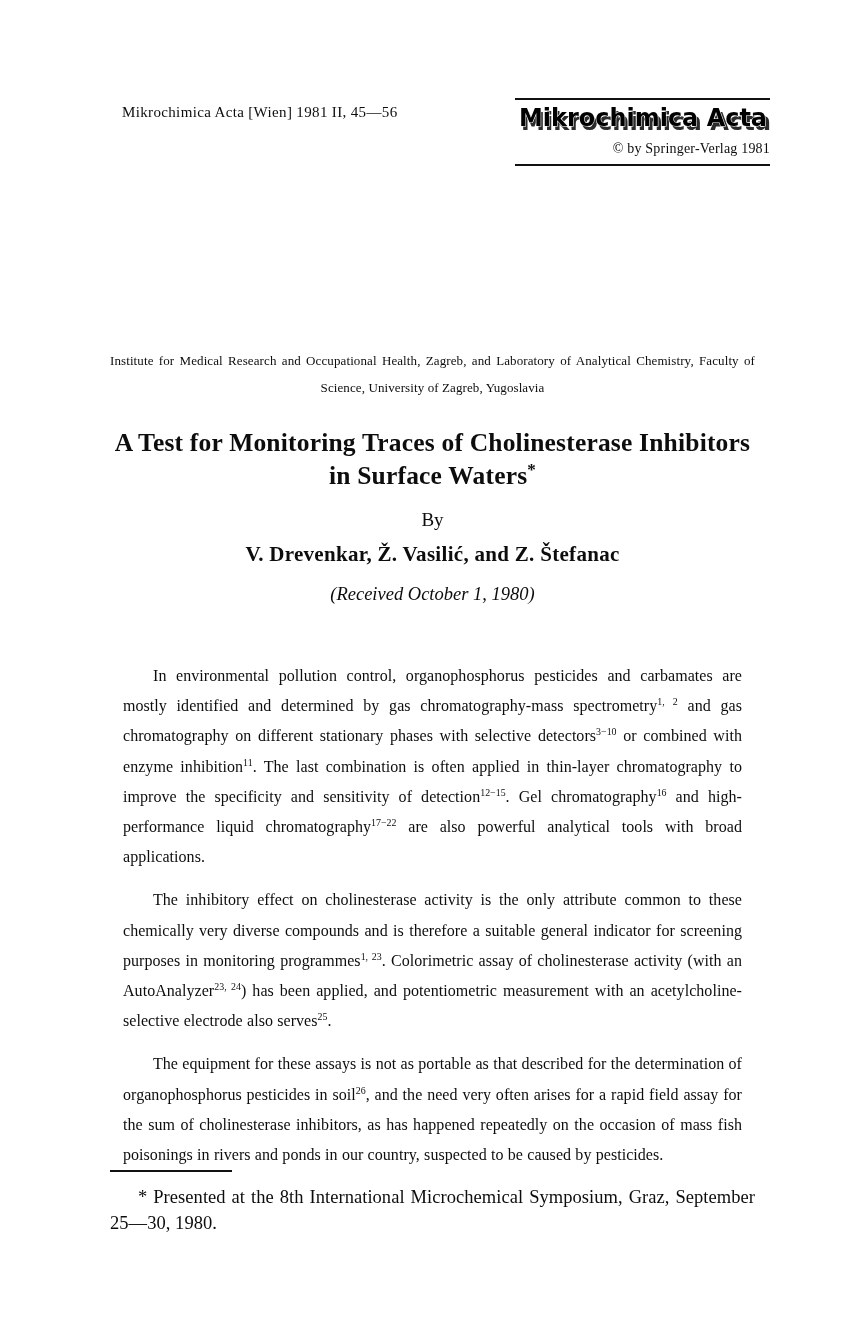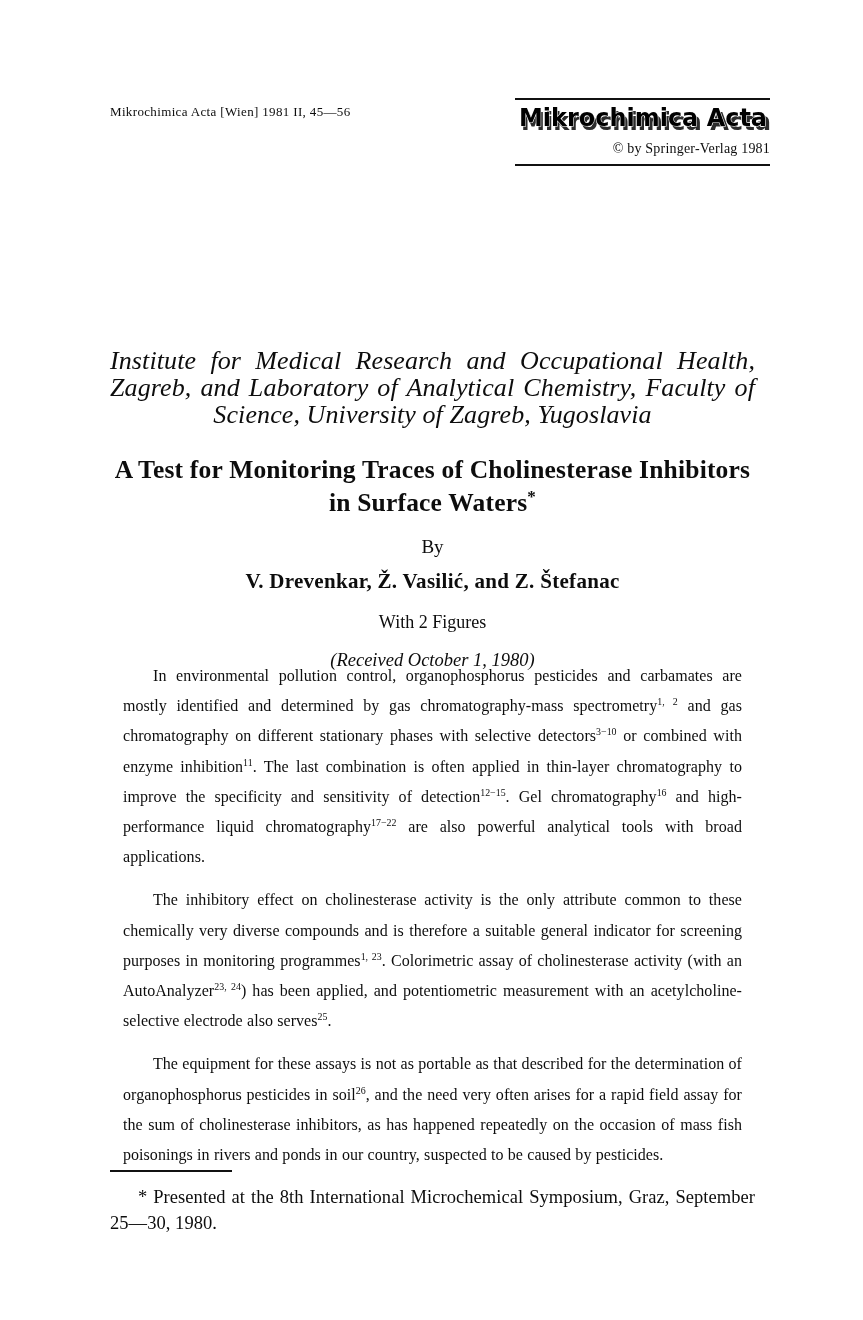--- a/index.html
+++ b/index.html
@@ -25,22 +25,22 @@
   .header {
     position: absolute;
     top: 98px;
     left: 110px;
     right: 93px;
     height: 90px;
   }
   .running-head {
     position: absolute;
     top: 6px;
-    left: 0;
-    font-size: 13px;
+    left: 12px;
+    font-size: 15px;
     letter-spacing: 0.35px;
     white-space: nowrap;
   }
   .masthead {
     position: absolute;
     top: 0;
     right: 0;
     width: 255px;
     text-align: right;
   }
@@ -67,26 +67,25 @@
 
   
   .titleblock {
     position: absolute;
     top: 347px;
     left: 110px;
     width: 645px;
     text-align: center;
   }
   .affiliation {
-    font-size: 26px;
+    font-size: 13px;
     line-height: 27px;
     text-align: justify;
     text-align-last: center;
     letter-spacing: 0.1px;
-    font-style: italic;
   }
   .article-title {
     font-size: 25.5px;
     font-weight: bold;
     line-height: 33px;
     margin-top: 25px;
     letter-spacing: 0.2px;
   }
   .article-title .star {
     font-size: 17px;
@@ -193,21 +192,20 @@
 
   <div class="titleblock">
     <div class="affiliation">Institute for Medical Research and Occupational Health, Zagreb, and Laboratory of Analytical Chemistry, Faculty of Science, University of Zagreb, Yugoslavia</div>
 
     <h1 class="article-title"><span>A Test for Monitoring Traces of Cholinesterase Inhibitors in Surface Waters</span><span class="star">*</span></h1>
 
     <div class="by">By</div>
 
     <div class="authors">V. Drevenkar, Ž. Vasilić, and Z. Štefanac</div>
 
-    <div class="figures">With 2 Figures</div>
 
     <div class="received">(Received October 1, 1980)</div>
   </div>
 
   <div class="body" id="body-container">
       <p>In environmental pollution control, organophosphorus pesticides and carbamates are mostly identified and determined by gas chromatography-mass spectrometry<sup>1, 2</sup> and gas chromatography on different stationary phases with selective detectors<sup>3−10</sup> or combined with enzyme inhibition<sup>11</sup>. The last combination is often applied in thin-layer chromatography to improve the specificity and sensitivity of detection<sup>12−15</sup>. Gel chromatography<sup>16</sup> and high-performance liquid chromatography<sup>17−22</sup> are also powerful analytical tools with broad applications.</p>
       <p>The inhibitory effect on cholinesterase activity is the only attribute common to these chemically very diverse compounds and is therefore a suitable general indicator for screening purposes in monitoring programmes<sup>1, 23</sup>. Colorimetric assay of cholinesterase activity (with an AutoAnalyzer<sup>23, 24</sup>) has been applied, and potentiometric measurement with an acetylcholine-selective electrode also serves<sup>25</sup>.</p>
       <p>The equipment for these assays is not as portable as that described for the determination of organophosphorus pesticides in soil<sup>26</sup>, and the need very often arises for a rapid field assay for the sum of cholinesterase inhibitors, as has happened repeatedly on the occasion of mass fish poisonings in rivers and ponds in our country, suspected to be caused by pesticides.</p>
     </div>
 

